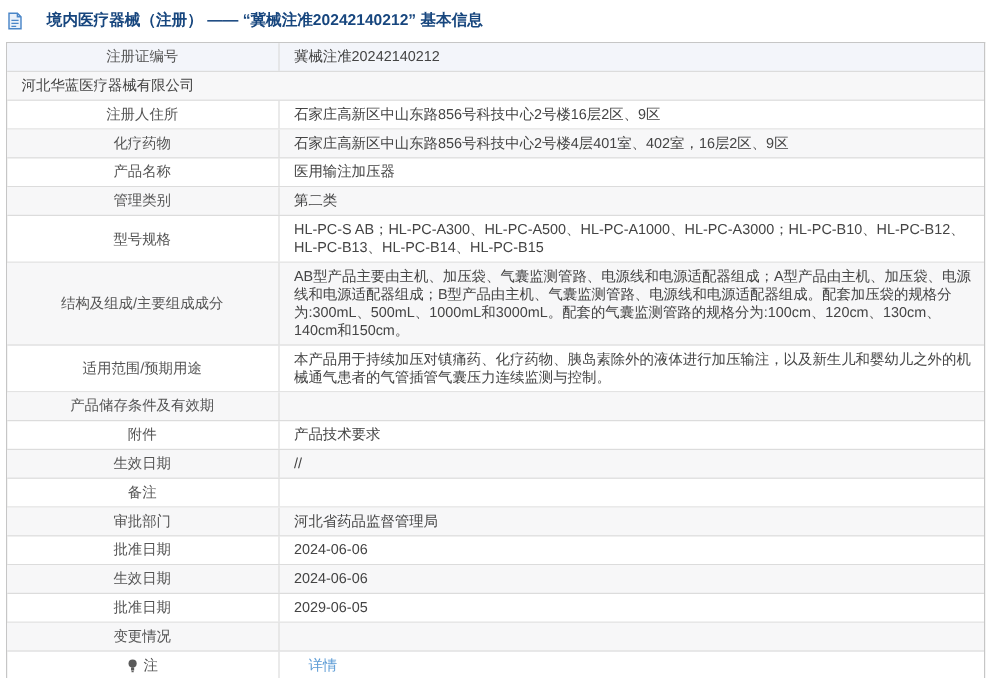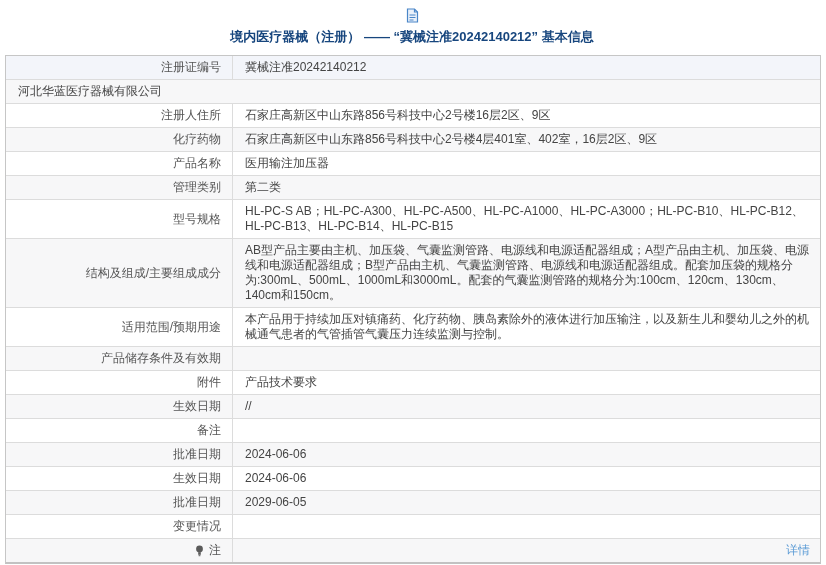--- a/index.html
+++ b/index.html
@@ -13,23 +13,23 @@
     --value-gray:#444444;
   }
   *{box-sizing:border-box;}
   html,body{margin:0;padding:0;}
   body{
     width:826px;height:565px;overflow:hidden;
     background:#ffffff;
     font-family:"Liberation Sans","DejaVu Sans",sans-serif;
   }
   .page-title{
-    display:flex;align-items:center;gap:5px;
+    display:flex;align-items:center;gap:20px;
     padding:8px 8px 7px 6px;
-    font-size:13px;font-weight:bold;color:var(--title-blue);flex-direction:column;
+    font-size:13px;font-weight:bold;color:var(--title-blue);
   }
   .doc-icon{display:inline-flex;align-items:center;}
   .info-table{
     margin:2px 5px 0 5px;
     border:1px solid var(--border-outer);
     border-bottom:2px solid #c2c2c2;
     background:#ffffff;
   }
   .row{
     display:flex;align-items:stretch;
@@ -39,32 +39,31 @@
   .row:last-child{border-bottom:none;}
   .row:nth-child(even){background:var(--row-even);}
   .row:first-child{background:var(--row-first);}
   .cell{
     font-size:12px;line-height:15px;
     padding:4px 10px;
     display:flex;align-items:center;
   }
   .cell.label{
     flex:0 0 227px;
-    justify-content:flex-end;gap:4px;
+    justify-content:center;gap:4px;
     text-align:right;
     color:var(--label-gray);
     border-right:1px solid var(--border-inner);
     padding-right:11px;
   }
   .cell.value{
     flex:1 1 auto;
     color:var(--value-gray);
     padding-left:12px;
     flex-wrap:wrap;
-    justify-content:flex-end;
   }
   .cell.value .txt{width:100%;word-break:break-word;}
   a.details-link{
     color:var(--link-blue);
     text-decoration:none;
     cursor:pointer;
     margin-left:12px;
   }
   .note-icon{display:inline-flex;align-items:center;margin-right:1px;}
 </style>
@@ -192,20 +191,28 @@
 
   <div class="row">
     <div class="cell label">
         <span>备注</span>
       </div>
     <div class="cell value">
         <span class="txt"></span>
       </div>
   </div>
 
+  <div class="row">
+    <div class="cell label">
+        <span>审批部门</span>
+      </div>
+    <div class="cell value">
+        <span class="txt">河北省药品监督管理局</span>
+      </div>
+  </div>
 
   <div class="row">
     <div class="cell label">
         <span>批准日期</span>
       </div>
     <div class="cell value">
         <span class="txt">2024-06-06</span>
       </div>
   </div>
 

